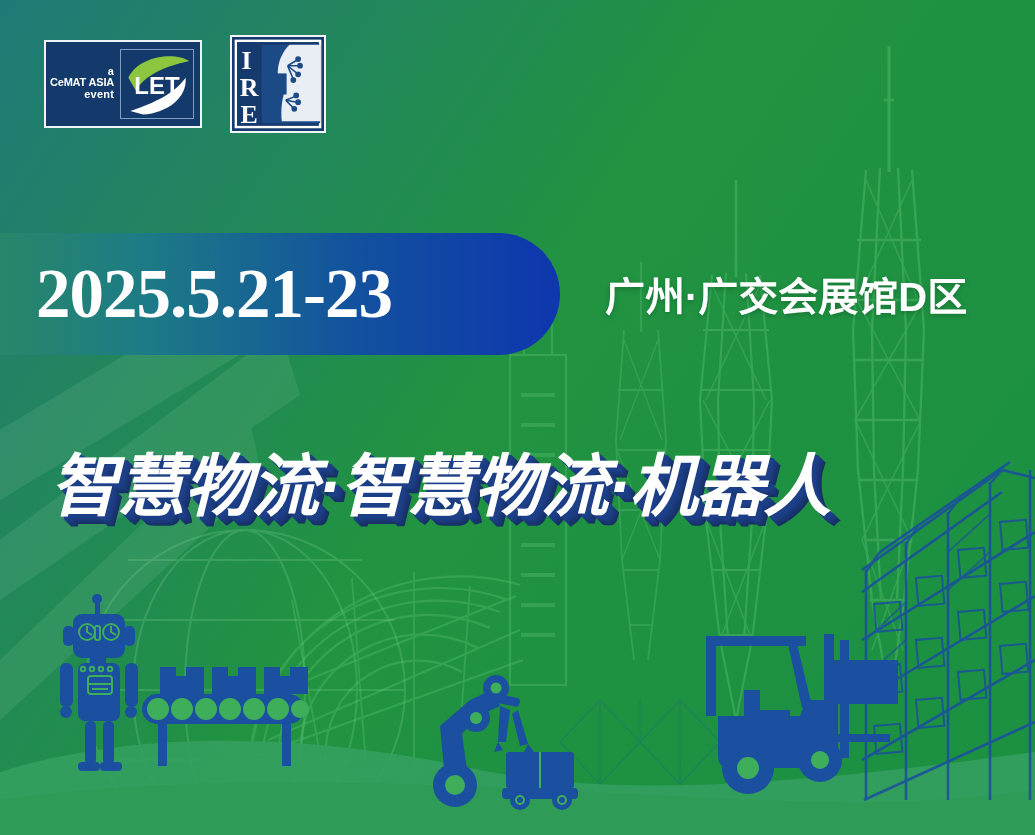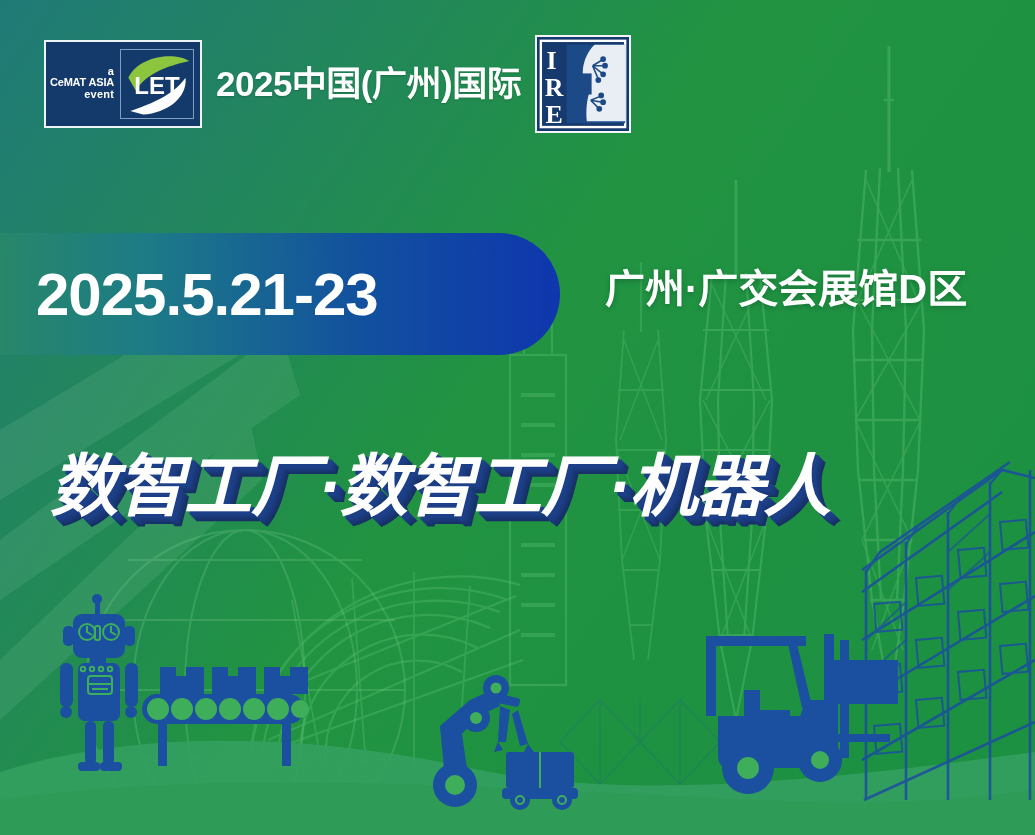--- a/index.html
+++ b/index.html
@@ -34,25 +34,25 @@
   .logo-ire svg{position:absolute;inset:0;}
 
   
   .date-pill{
     position:absolute;left:-34px;top:233px;width:594px;height:122px;
     border-radius:0 61px 61px 0;
     background:linear-gradient(90deg,#2a8a62 0%,#1d7b86 30%,#12519e 66%,#0f36ae 100%);
     display:flex;align-items:center;
   }
   .date-text{
-    margin-left:70px;color:#ffffff;font-size:60px;font-weight:700;letter-spacing:-1px;
-    font-family:Liberation Sans, sans-serif;
+    margin-left:70px;color:#ffffff;font-size:69px;font-weight:700;letter-spacing:-1px;
+    font-family:Liberation Serif, serif;
   }
   .venue{
-    position:absolute;left:605px;top:256px;height:60px;display:flex;align-items:center;
+    position:absolute;left:605px;top:264px;height:60px;display:flex;align-items:center;
     color:#ffffff;font-size:40px;font-weight:700;letter-spacing:0px;white-space:nowrap;
     text-shadow:0 2px 5px rgba(10,60,35,.35);
   }
 
   
   .slogan-wrap{position:absolute;left:50px;top:438px;height:96px;}
   .slogan{
     position:relative;font-size:68px;font-weight:700;font-style:italic;
     letter-spacing:-1px;white-space:nowrap;line-height:96px;
     color:#ffffff;
@@ -365,21 +365,20 @@
       <div class="let-mark">
         <svg viewBox="0 0 78 74" preserveAspectRatio="none">
           <path d="M8 30 C 20 6, 58 2, 74 12 C 58 16, 30 22, 16 44 Z" fill="#8cc63f"></path>
           <path d="M10 66 C 28 60, 56 50, 70 30 C 72 52, 50 68, 24 70 Z" fill="#ffffff"></path>
           <text x="39" y="48" text-anchor="middle" fill="#ffffff" font-family="Liberation Sans, sans-serif" font-size="26" font-weight="700">LET</text>
         </svg>
       </div>
     </div>
 
     <div class="title-block">
-      <div class="title-line">2025中国(广州)国际</div>
     </div>
 
     <div class="logo-ire">
       <svg viewBox="0 0 96 98" preserveAspectRatio="none">
         <rect x="0" y="0" width="96" height="98" fill="#163a6e"></rect>
         <rect x="4" y="4" width="88" height="90" fill="none" stroke="#ffffff" stroke-width="2.5"></rect>
         <g fill="#ffffff" font-family="Liberation Serif, serif" font-weight="700" font-size="27">
           <text x="10" y="33">I</text>
           <text x="8" y="62">R</text>
           <text x="9" y="90">E</text>
@@ -406,16 +405,16 @@
     </div>
   </div>
 
   <div class="date-pill">
     <span class="date-text">2025.5.21-23</span>
   </div>
 
   <div class="venue">广州·广交会展馆D区</div>
 
   <div class="slogan-wrap">
-    <div class="slogan">数智工厂·数智工厂·机器人</div>
+    <div class="slogan">智慧物流·智慧物流·机器人</div>
   </div>
 
 </div>
 
 </body></html>

